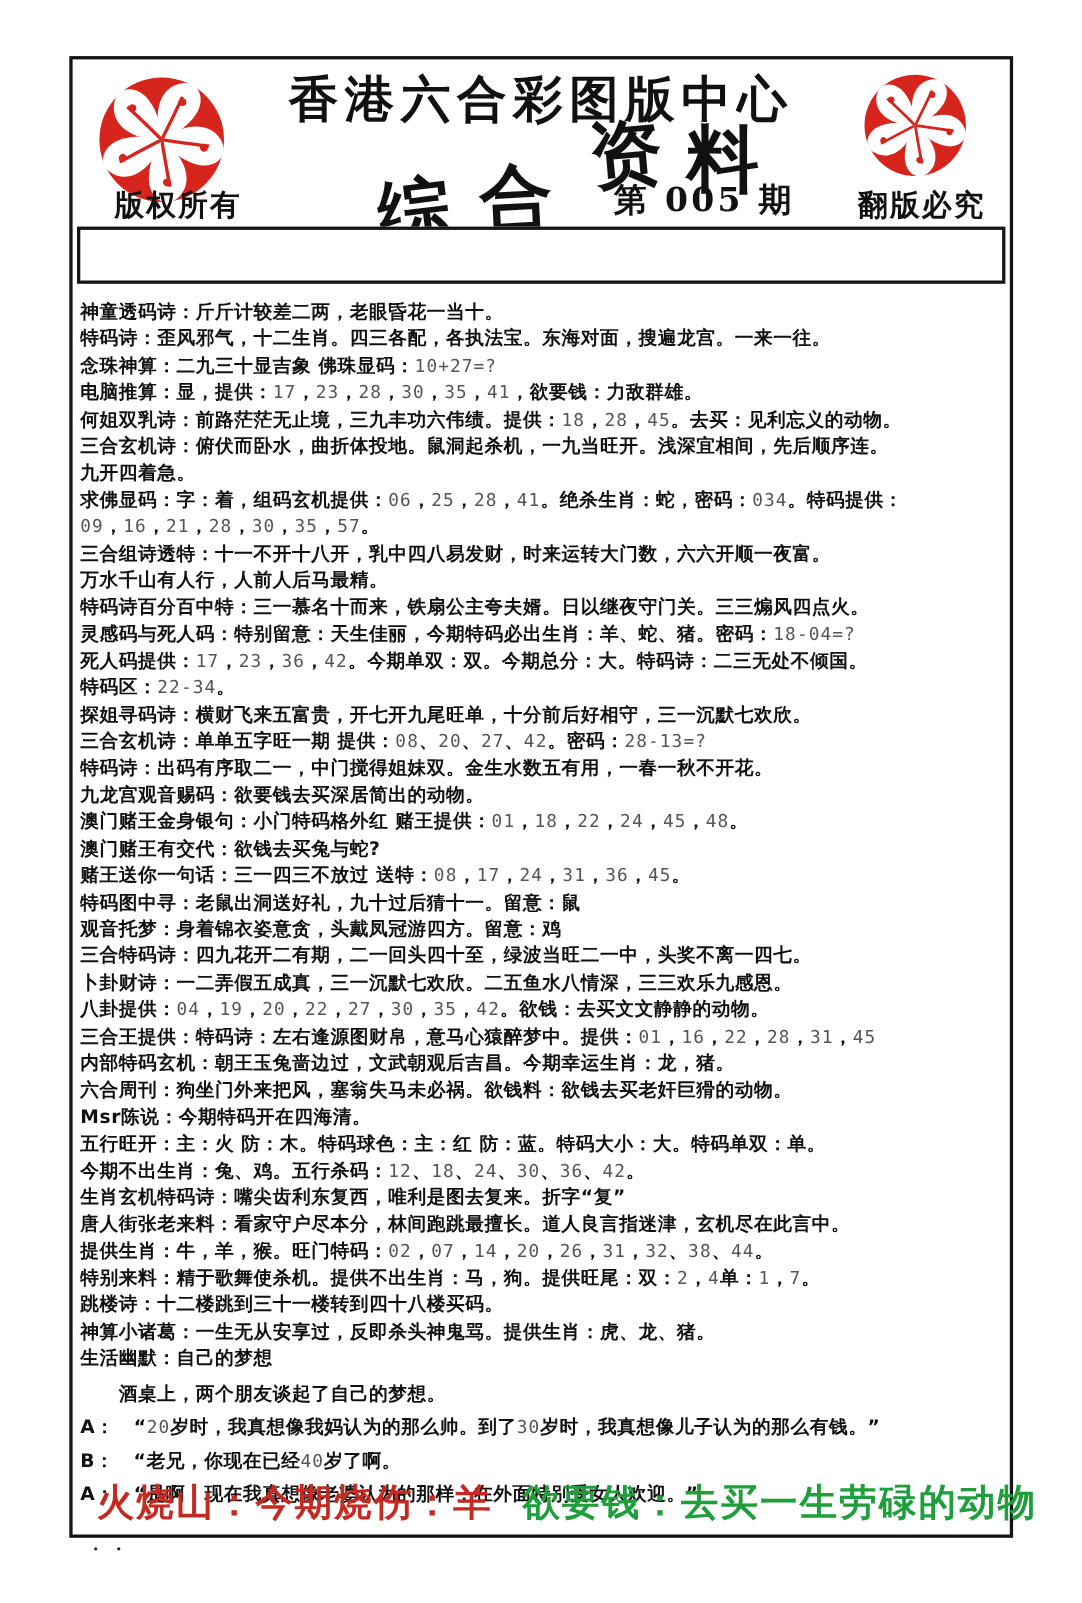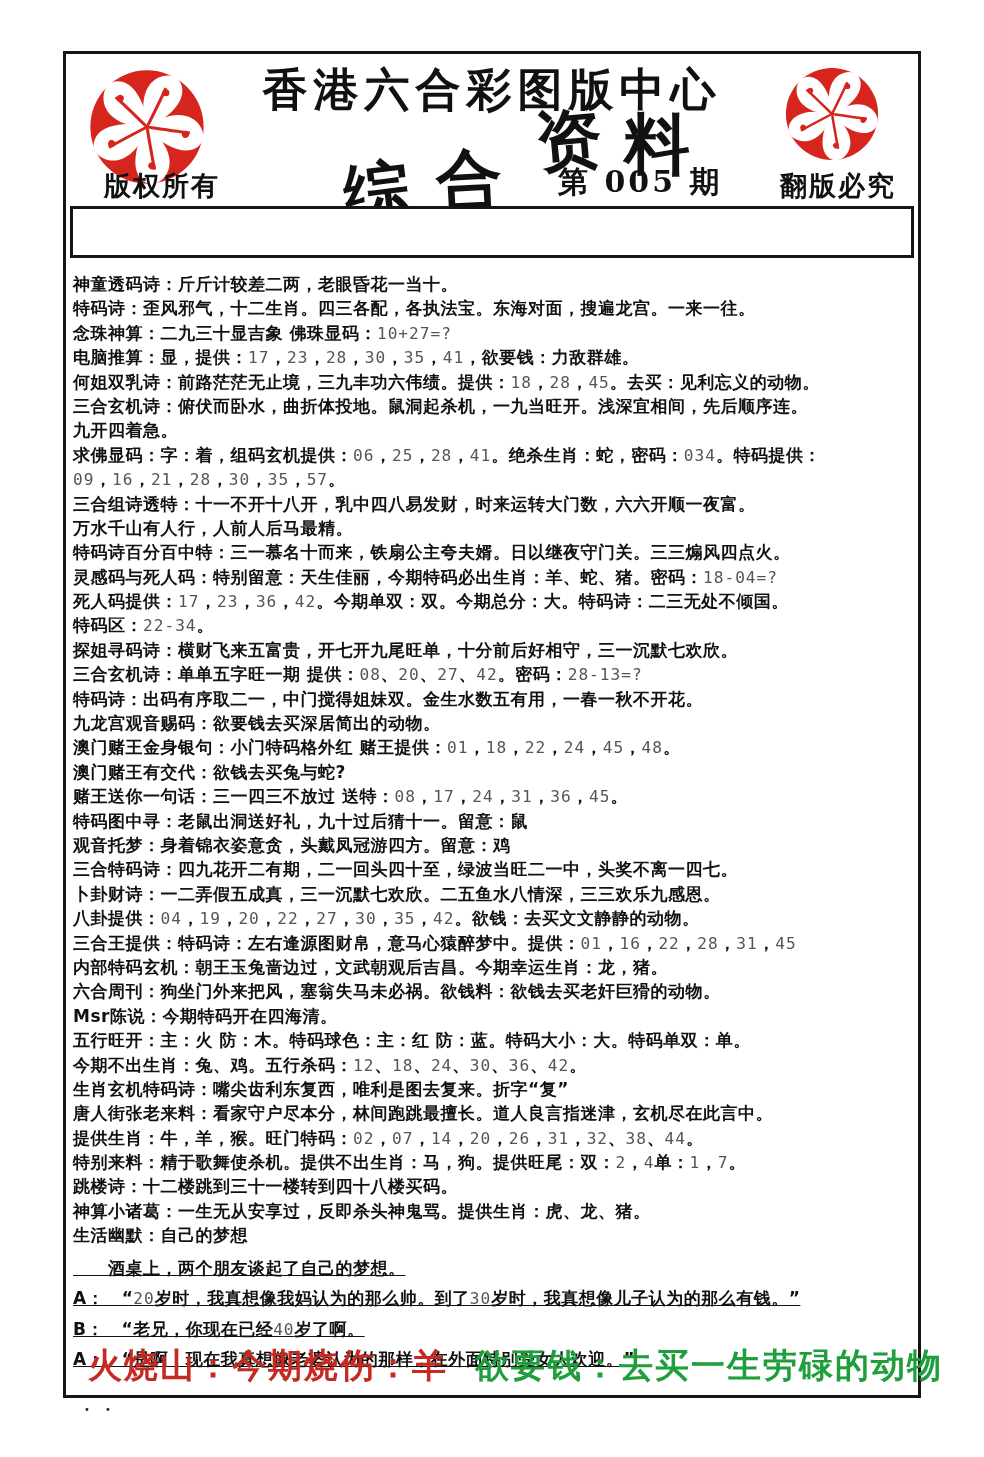--- a/index.html
+++ b/index.html
@@ -54,21 +54,21 @@
   }
   
   .body-text{
     position:absolute;left:7px;right:2px;top:218px;
   }
   .line{
     line-height:24.4px;height:24.4px;font-size:17px;font-weight:700;
     letter-spacing:0.5px;white-space:nowrap;
   }
   .dialog-block{margin-top:5px;}
-  .dialog-block .line{line-height:30.5px;height:30.5px;text-decoration:underline;}
+  .dialog-block .line{line-height:30.5px;height:30.5px;}
   .num{
     color:#555;font-weight:500;
     font-family:"DejaVu Sans Mono","Liberation Mono",monospace;
     letter-spacing:1px;font-size:0.95em;
   }
   
   .footer-line{
     position:absolute;left:22px;bottom:6px;white-space:nowrap;
     font-size:34px;font-weight:900;letter-spacing:2px;
     font-family:"DejaVu Serif","Liberation Serif",serif;

